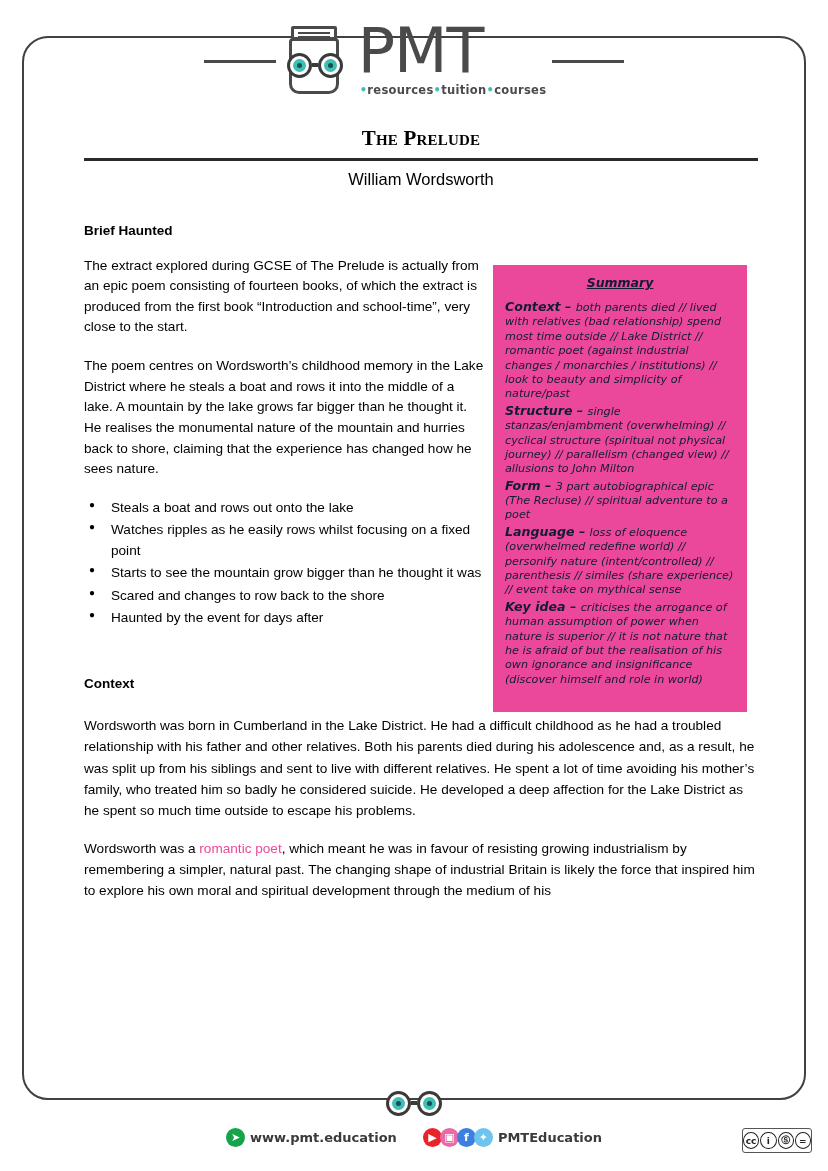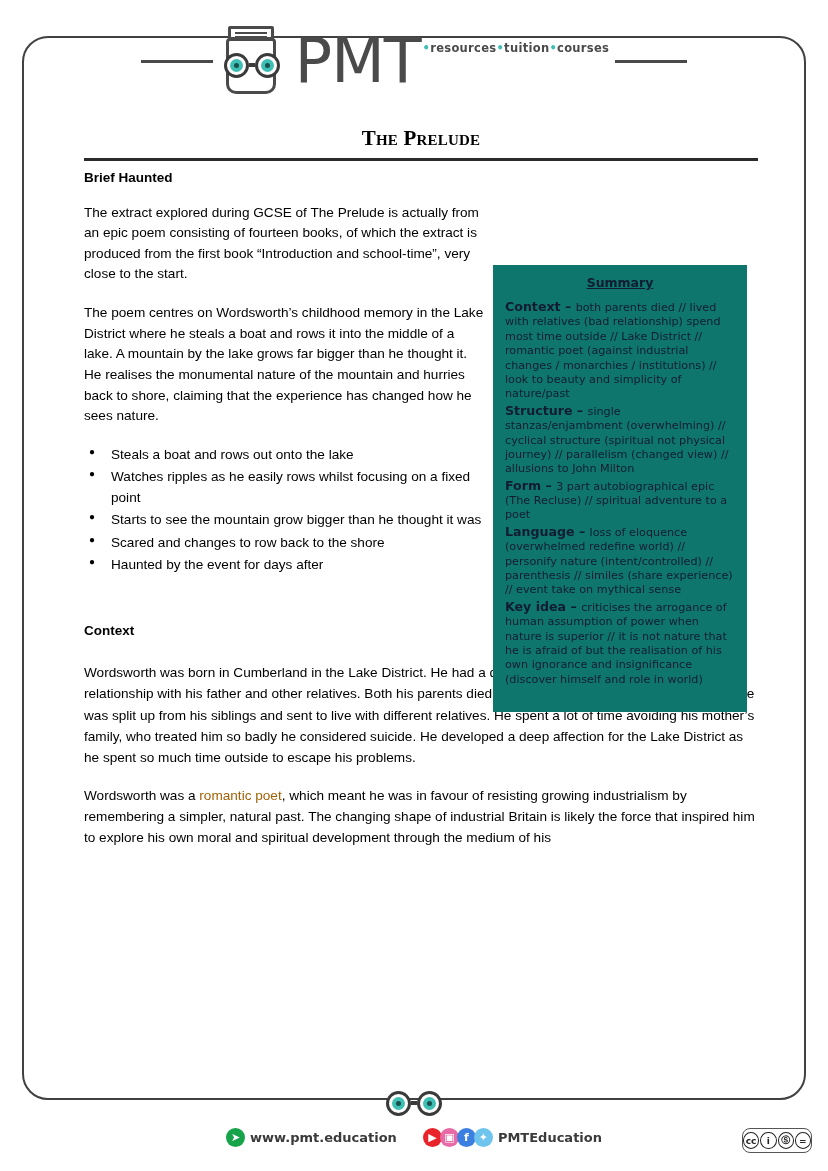--- a/index.html
+++ b/index.html
@@ -75,21 +75,21 @@
     width: 13px; height: 13px; border-radius: 50%;
     background: #3fbfb4;
     display: flex; align-items: center; justify-content: center;
   }
   .gl-eye:after {
     content: ""; width: 5px; height: 5px; border-radius: 50%;
     background: #17504d;
   }
   .gl-bridge { width: 6px; height: 3.5px; background: #3a3a3a; }
   .logo-text {
-    display: flex; flex-direction: row;
+    display: flex; flex-direction: column;
     margin-left: 10px;
   }
   .logo-pmt {
     font-size: 62px; line-height: 0.84;
     font-weight: 400; color: #4a4a4a;
     letter-spacing: -1px;
     font-family: "DejaVu Sans", sans-serif;
   }
   .logo-sub {
     font-size: 11.5px; font-weight: bold; letter-spacing: 0.3px;
@@ -129,21 +129,21 @@
   .col-left { width: 400px; }
   p.body {
     font-size: 13.6px; line-height: 1.52;
     margin: 0 0 18px 0;
   }
   p.wide {
     font-size: 13.6px; line-height: 1.55;
     margin: 0 0 17px 0;
     width: 674px;
   }
-  .link-blue { color: #a16207; }
+  .link-blue { color: #ec4899; }
 
   ul.synopsis {
     list-style: none; margin: 1px; padding: 0;
     width: 410px;
   }
   ul.synopsis li {
     position: relative;
     padding-left: 26px;
     font-size: 13.6px; line-height: 1.50;
     margin-bottom: 2px;
@@ -158,25 +158,26 @@
     font-size: 13.6px; font-weight: bold;
     text-decoration: underline;
     margin: 0 0 2px 0;
   }
 
   
   .summary-box {
     position: absolute;
     left: 493px; top: 265px;
     width: 254px; height: 447px;
-    background: #0f766e;
+    background: #ec4899;
     padding: 10px 12px 8px 12px;
     font-family: "DejaVu Sans", sans-serif;
     color: #111c33;
     overflow: hidden;
+    font-style: italic;
   }
   .summary-title {
     text-align: center;
     font-weight: bold;
     font-size: 12.5px;
     text-decoration: underline;
     margin-bottom: 9px;
   }
   .summary-box p {
     margin: 0 0 1px 0;
@@ -214,21 +215,21 @@
   .ic-yt { background: #e8242a; }
   .ic-ig { background: #e86aa6; }
   .ic-fb { background: #3c7fe0; }
   .ic-tw { background: #6fc4ee; }
 
   .cc-badge {
     position: absolute;
     left: 742px; top: 1128px;
     width: 70px; height: 25px;
     border: 1.5px solid #555;
-    border-radius: 8px;
+    border-radius: 3px;
     display: flex; align-items: center; justify-content: center;
     gap: 1px;
     background: #fff;
   }
   .cc-c {
     width: 17px; height: 17px; border-radius: 50%;
     border: 1.6px solid #222;
     display: flex; align-items: center; justify-content: center;
     font-size: 9px; font-weight: bold; color: #222;
     font-family: "DejaVu Sans", sans-serif;
@@ -260,20 +261,21 @@
       <span class="dot">•</span><span>resources</span><span class="dot">•</span><span>tuition</span><span class="dot">•</span><span>courses</span>
     </div>
   </div>
   <div class="logo-rule right"></div>
 </div>
 
 <div class="content">
 
   <h1 class="doc-title">The Prelude</h1>
   <div class="title-rule"></div>
+  <div class="doc-author">William Wordsworth</div>
 
   <h2 class="sec">Brief Haunted</h2>
 
   <div class="col-left">
     <p class="body">The extract explored during GCSE of The Prelude is actually from an epic poem consisting of fourteen books, of which the extract is produced from the first book “Introduction and school-time”, very close to the start.</p>
     <p class="body">The poem centres on Wordsworth’s childhood memory in the Lake District where he steals a boat and rows it into the middle of a lake. A mountain by the lake grows far bigger than he thought it.  He realises the monumental nature of the mountain and hurries back to shore, claiming that the experience has changed how he sees nature.</p>
   </div>
 
 
   <ul class="synopsis">

